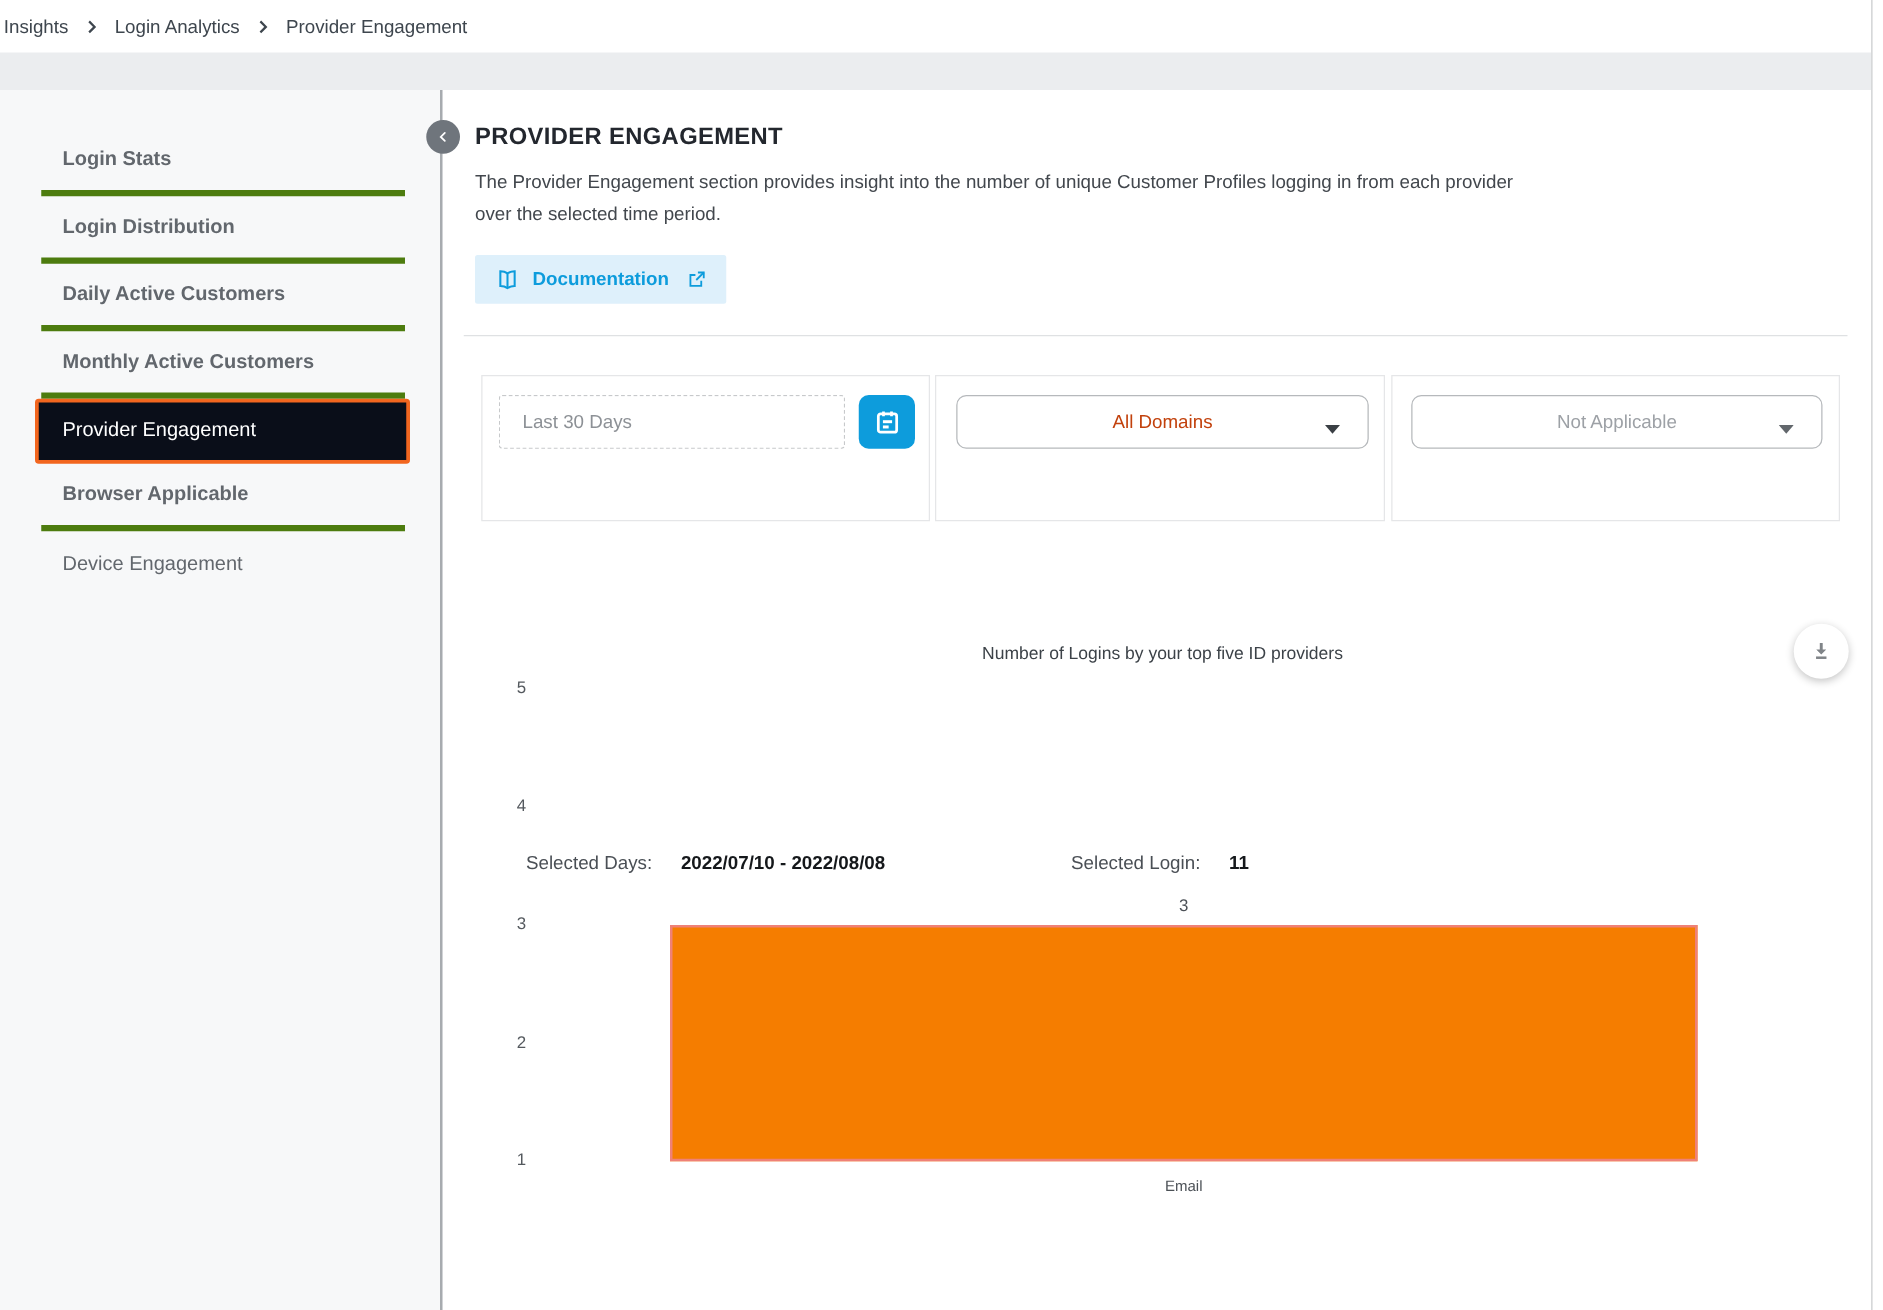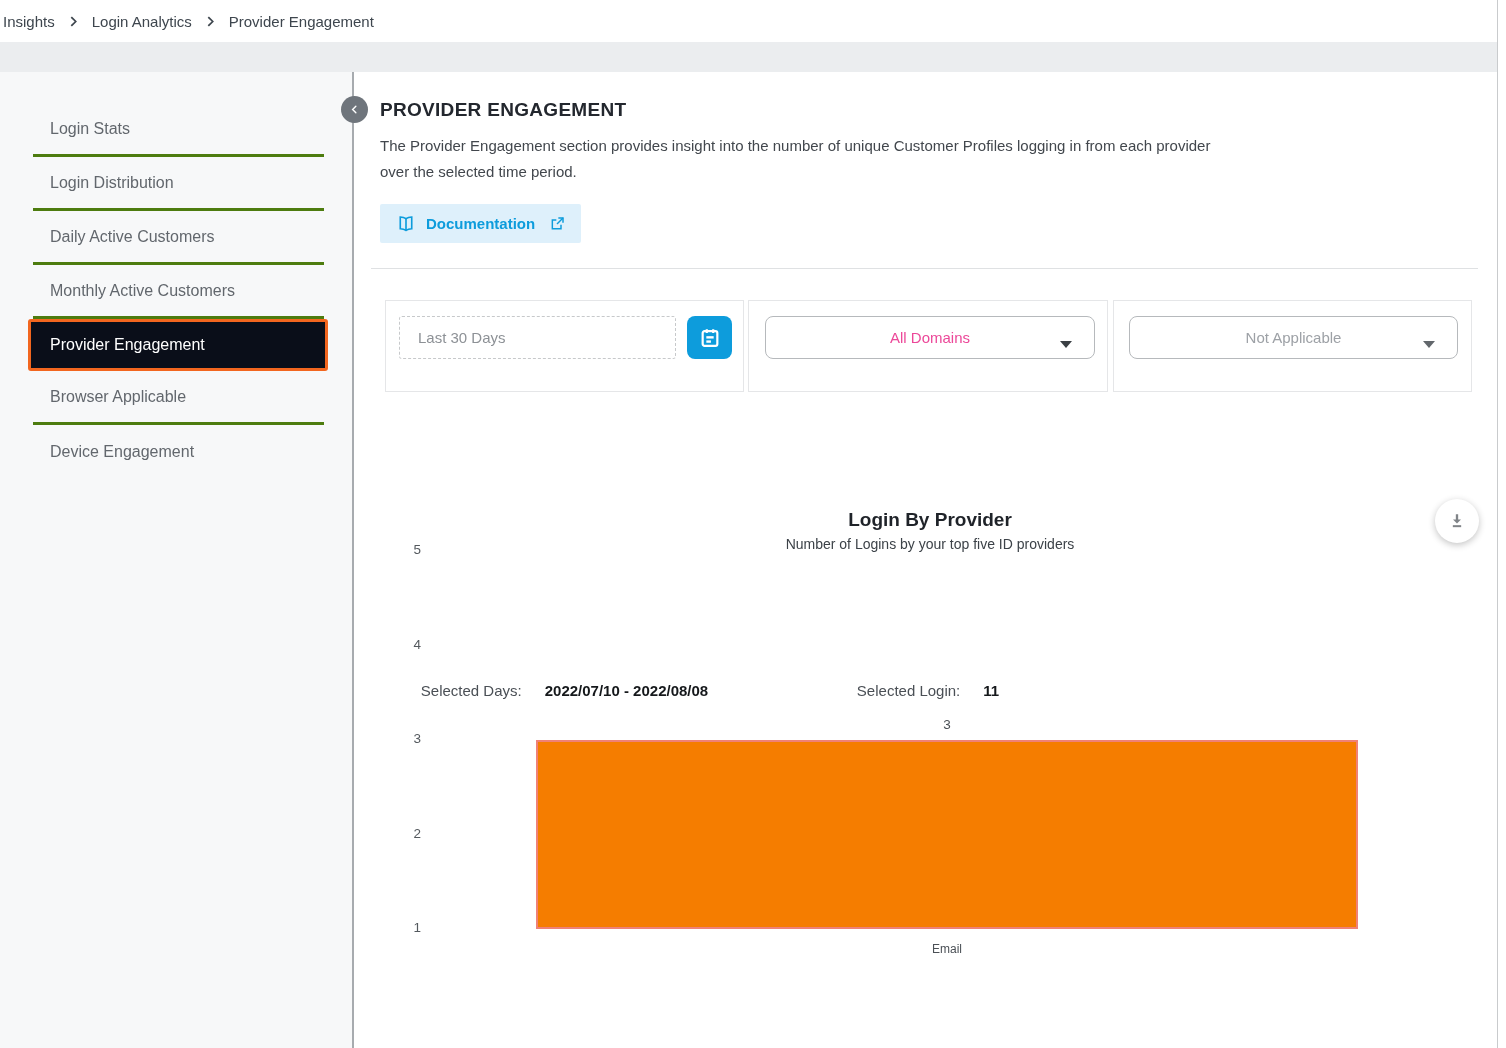--- a/index.html
+++ b/index.html
@@ -17,52 +17,52 @@
 
   
   .gutter{position:absolute;right:0;top:0;width:9px;height:1048px;background:#fff;
           border-left:1px solid #c9cbcd;box-sizing:border-box;}
 
   
   .sidebar{position:absolute;left:0;top:72px;width:354px;height:976px;background:#f7f8f9;
            border-right:2px solid #a7abaf;box-sizing:border-box;padding-top:31px;}
   .side-item{height:54px;margin-left:33px;width:291px;display:flex;align-items:center;
              padding-left:17px;box-sizing:border-box;font-size:16px;color:#62676d;cursor:pointer;}
-  .side-item.divided{border-bottom:3px solid #4d7c0f;}
+  .side-item.divided{border-bottom:5px solid #4d7c0f;font-weight:bold;}
   .side-item.selected{height:52px;margin-left:28px;width:300px;background:#0a0e19;
              border:3px solid #f2661f;border-radius:3px;color:#ffffff;padding-left:19px;}
 
   
   .back-btn{position:absolute;left:341px;top:96px;width:27px;height:27px;border-radius:50%;
             background:#6f757c;display:flex;align-items:center;justify-content:center;cursor:pointer;z-index:3;}
   .page-title{position:absolute;left:380px;top:99px;font-size:19px;font-weight:700;
               letter-spacing:.3px;color:#23272e;}
   .page-desc{position:absolute;left:380px;top:133px;width:858px;font-size:15px;
              line-height:26px;color:#42474d;}
   .doc-chip{position:absolute;left:380px;top:204px;height:39px;display:inline-flex;align-items:center;
             gap:10px;padding:0 16px;background:#def0fb;color:#0d9cdc;font-size:15px;font-weight:700;
             border-radius:2px;cursor:pointer;}
   .hdr-divider{position:absolute;left:371px;top:268px;width:1107px;height:1px;background:#dfe1e3;}
 
   
-  .card{position:absolute;top:300px;height:92px;background:#fff;border:1px solid #e5e6e8;box-sizing:border-box;}
+  .card{position:absolute;top:300px;height:117px;background:#fff;border:1px solid #e5e6e8;box-sizing:border-box;}
   .card1{left:385px;width:359px;}
   .card2{left:748px;width:360px;}
   .card3{left:1113px;width:359px;}
   .date-input{position:absolute;left:13px;top:15px;width:277px;height:43px;box-sizing:border-box;
               border:1px dashed #c7c9cb;border-radius:3px;padding:0 18px;font-size:15px;
               font-family:"Liberation Sans",sans-serif;color:#42474d;background:#fff;outline:none;}
   .date-input::placeholder{color:#8d9196;}
   .cal-btn{position:absolute;left:301px;top:15px;width:45px;height:43px;border-radius:8px;
            background:#0d9cdc;border:none;display:flex;align-items:center;justify-content:center;cursor:pointer;}
   .summary{position:absolute;left:0;top:380px;width:100%;text-align:center;font-size:15px;color:#4a4f55;}
   .summary b{color:#15181b;margin-left:23px;}
   .select{position:absolute;top:15px;height:43px;box-sizing:border-box;border:1px solid #b6b9bc;
           border-radius:8px;background:#fff;display:flex;align-items:center;justify-content:center;
-          font-size:15px;color:#ec4899;cursor:pointer;}
+          font-size:15px;color:#c2410c;cursor:pointer;}
   .select .caret{position:absolute;right:22px;top:18px;}
   .card2 .select{left:16px;width:330px;}
   .card3 .select{left:15px;width:329px;}
   .card3 .select{color:#9da1a6;}
   .card .summary{top:381px;}
 
   
   .dl-btn{position:absolute;left:1435px;top:499px;width:44px;height:44px;border-radius:50%;background:#fff;
           box-shadow:0 2px 7px rgba(0,0,0,.24);display:flex;align-items:center;justify-content:center;cursor:pointer;}
   .chart-titles{position:absolute;left:380px;top:509px;width:1100px;text-align:center;}
@@ -194,21 +194,20 @@
 
   <div class="dl-btn">
     <span style="display:flex;">
       <svg width="20" height="20" viewBox="0 0 24 24">
         <path d="M10.6 4h2.8v6.2h3.4L12 15l-4.8-4.8h3.4z" fill="#808488"></path>
         <rect x="7" y="17" width="10" height="2.4" fill="#808488"></rect>
       </svg>
     </span>
   </div>
   <div class="chart-titles">
-    <div class="chart-title">Login By Provider</div>
     <div class="chart-subtitle">Number of Logins by your top five ID providers</div>
   </div>
   <div id="chart-layer">
       <div class="ytick" style="top: 920px;">1</div>
       <div class="ytick" style="top: 825.5px;">2</div>
       <div class="ytick" style="top: 731px;">3</div>
       <div class="ytick" style="top: 636.5px;">4</div>
       <div class="ytick" style="top: 542px;">5</div>
       <div class="bar" style="left: 536px; top: 740px; width: 822px; height: 189px; background: rgb(245, 125, 0); border: 2px solid rgb(239, 129, 119);"></div>
       <div class="bar-value" style="left: 897px; top: 717px;">3</div>

